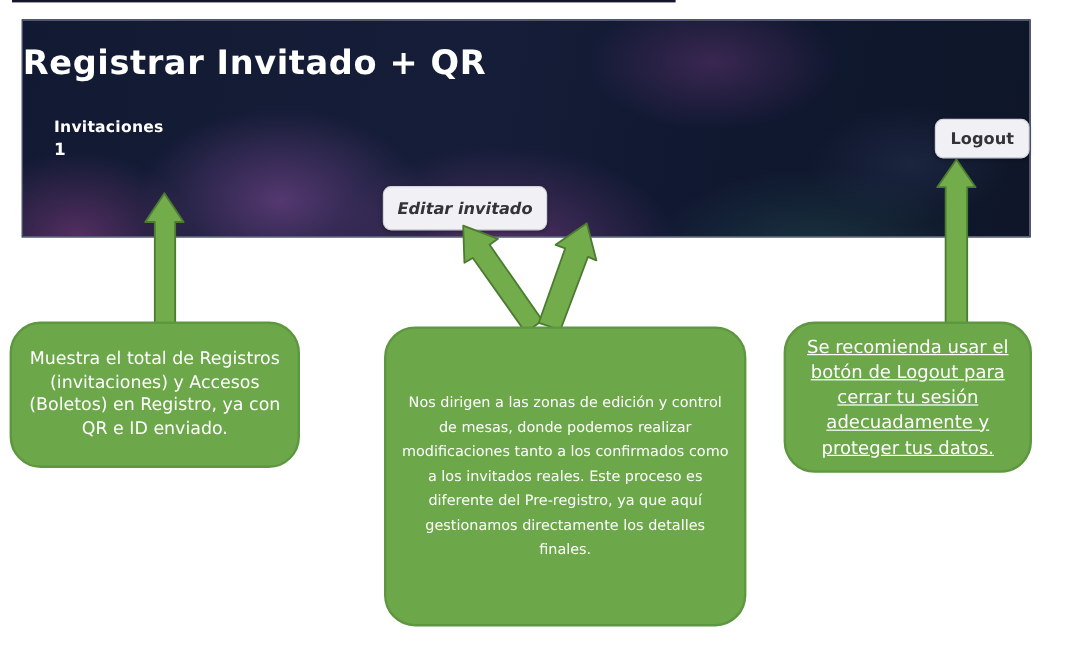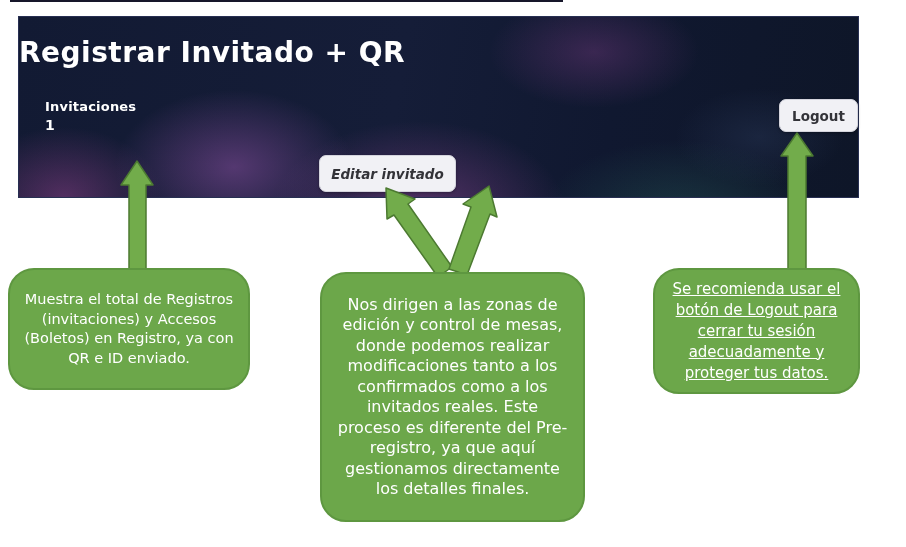--- a/index.html
+++ b/index.html
@@ -41,21 +41,21 @@
   .btn-logout { left:732px; top:82px;  width:79px;  height:33px;margin-left:28px; }
   .arrows { position:absolute; left:0; top:0; width:906px; height:547px; pointer-events:none; }
   .arrow { fill:#72AC4B; stroke:#4C7A31; stroke-width:1.5; stroke-linejoin:round; }
   .callout {
     position:absolute; box-sizing:border-box;
     background:#6CA74A; border:2px solid #5E9740; border-radius:26px;
     color:#ffffff; display:flex; align-items:center; justify-content:center;
     text-align:center;
   }
   .callout-left  { left:8px;   top:268px; width:242px; height:122px; font-size:14.5px; line-height:19.5px; padding:4px 10px; }
-  .callout-mid   { left:320px; top:272px; width:265px; height:250px; font-size:16px;   line-height:20.5px; padding:6px 11px; }
+  .callout-mid   { left:320px; top:272px; width:302px; height:250px; font-size:12px;   line-height:20.5px; padding:6px 11px; }
   .callout-right { left:653px; top:268px; width:207px; height:126px; font-size:15px;   line-height:21px;   padding:4px 11px; }
   .underlined { text-decoration:underline; }
 </style>
 </head>
 <body>
 
 <div class="canvas">
 
   <div class="top-line"></div>
 

